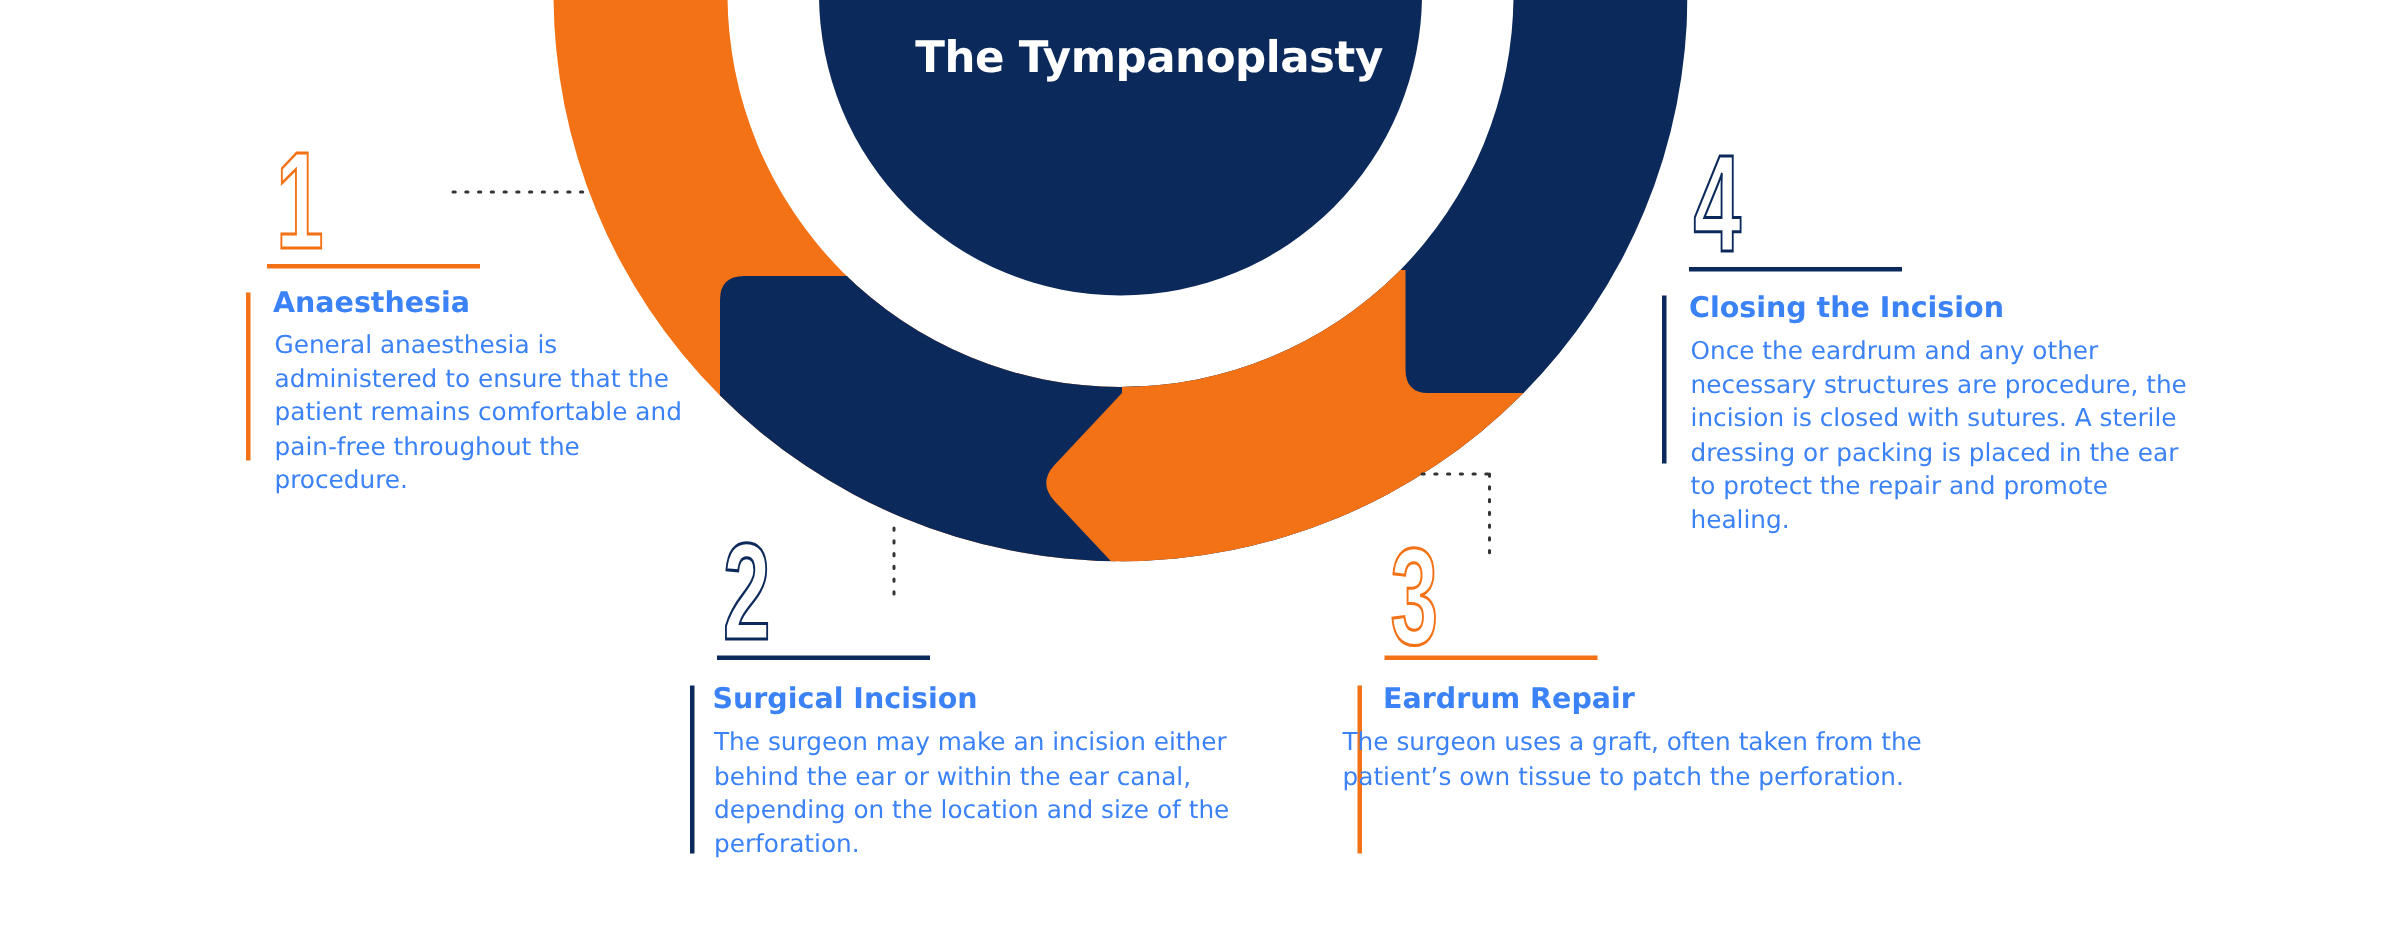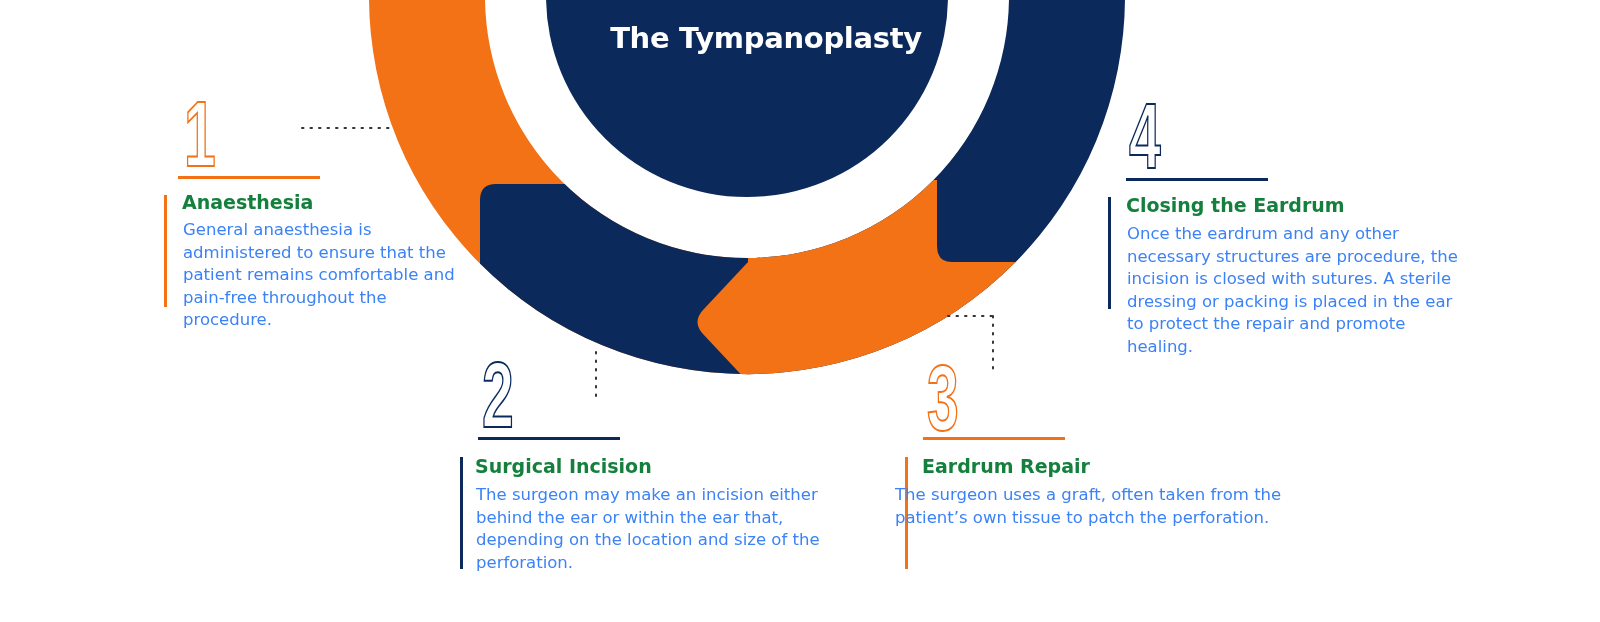--- a/index.html
+++ b/index.html
@@ -9,21 +9,21 @@
   .title { position:absolute; left:566px; top:20px; width:400px; text-align:center;
            color:#ffffff; font-weight:bold; font-size:29px; line-height:37px;
            font-family:"DejaVu Sans",sans-serif; letter-spacing:-0.3px; }
   .num { position:absolute; font-family:"Liberation Sans Narrow","Liberation Sans",sans-serif;
          font-size:92px; line-height:92px; color:#ffffff; font-weight:bold;
          transform:scaleX(0.62); transform-origin:left top; }
   .num.orange { -webkit-text-stroke:2px #f47216; }
   .num.navy { -webkit-text-stroke:2px #0b2a5b; }
   .hrule { position:absolute; height:3px; }
   .vbar { position:absolute; width:3px; }
-  .step-title { position:absolute; font-weight:bold; color:#15803d; font-size:19px; white-space:nowrap; }
+  .step-title { position:absolute; font-weight:bold; color:#3b82f6; font-size:19px; white-space:nowrap; }
   .step-desc { position:absolute; color:#3b82f6; font-size:16.5px; line-height:22.6px; }
 </style>
 </head>
 <body>
 
 <svg id="ring" width="1600" height="622">
   <defs>
     <clipPath id="bandClip">
       <path d="M 747 -4 m -378 0 a 378 378 0 1 0 756 0 a 378 378 0 1 0 -756 0 Z
                M 747 -4 m -262 0 a 262 262 0 1 1 524 0 a 262 262 0 1 1 -524 0 Z" clip-rule="evenodd"></path>
@@ -55,25 +55,25 @@
 <div class="num orange" style="left:184px;top:88px;">1</div>
 <div class="hrule" style="left:178px;top:176px;width:142px;background:#f47216;"></div>
 <div class="vbar" style="left:164px;top:195px;height:112px;background:#f47216;"></div>
 <div class="step-title" style="left:182px;top:191px;">Anaesthesia</div>
 <div class="step-desc" style="left:183px;top:219px;width:275px;">General anaesthesia is administered to ensure that the patient remains comfortable and pain-free throughout the procedure.</div>
 
 <div class="num navy" style="left:482px;top:349px;">2</div>
 <div class="hrule" style="left:478px;top:437px;width:142px;background:#0b2a5b;"></div>
 <div class="vbar" style="left:460px;top:457px;height:112px;background:#0b2a5b;"></div>
 <div class="step-title" style="left:475px;top:455px;">Surgical Incision</div>
-<div class="step-desc" style="left:476px;top:484px;width:360px;">The surgeon may make an incision either behind the ear or within the ear that, depending on the location and size of the perforation.</div>
+<div class="step-desc" style="left:476px;top:484px;width:360px;">The surgeon may make an incision either behind the ear or within the ear canal, depending on the location and size of the perforation.</div>
 
 <div class="num orange" style="left:927px;top:352px;">3</div>
 <div class="hrule" style="left:923px;top:437px;width:142px;background:#f47216;"></div>
 <div class="vbar" style="left:905px;top:457px;height:112px;background:#f47216;"></div>
 <div class="step-title" style="left:922px;top:455px;text-align:right;">Eardrum Repair</div>
 <div class="step-desc" style="left:895px;top:484px;width:410px;">The surgeon uses a graft, often taken from the patient’s own tissue to patch the perforation.</div>
 
 <div class="num navy" style="left:1129px;top:90px;">4</div>
 <div class="hrule" style="left:1126px;top:178px;width:142px;background:#0b2a5b;"></div>
 <div class="vbar" style="left:1108px;top:197px;height:112px;background:#0b2a5b;"></div>
-<div class="step-title" style="left:1126px;top:194px;">Closing the Eardrum</div>
+<div class="step-title" style="left:1126px;top:194px;">Closing the Incision</div>
 <div class="step-desc" style="left:1127px;top:223px;width:345px;">Once the eardrum and any other necessary structures are procedure, the incision is closed with sutures. A sterile dressing or packing is placed in the ear to protect the repair and promote healing.</div>
 
 </body></html>

